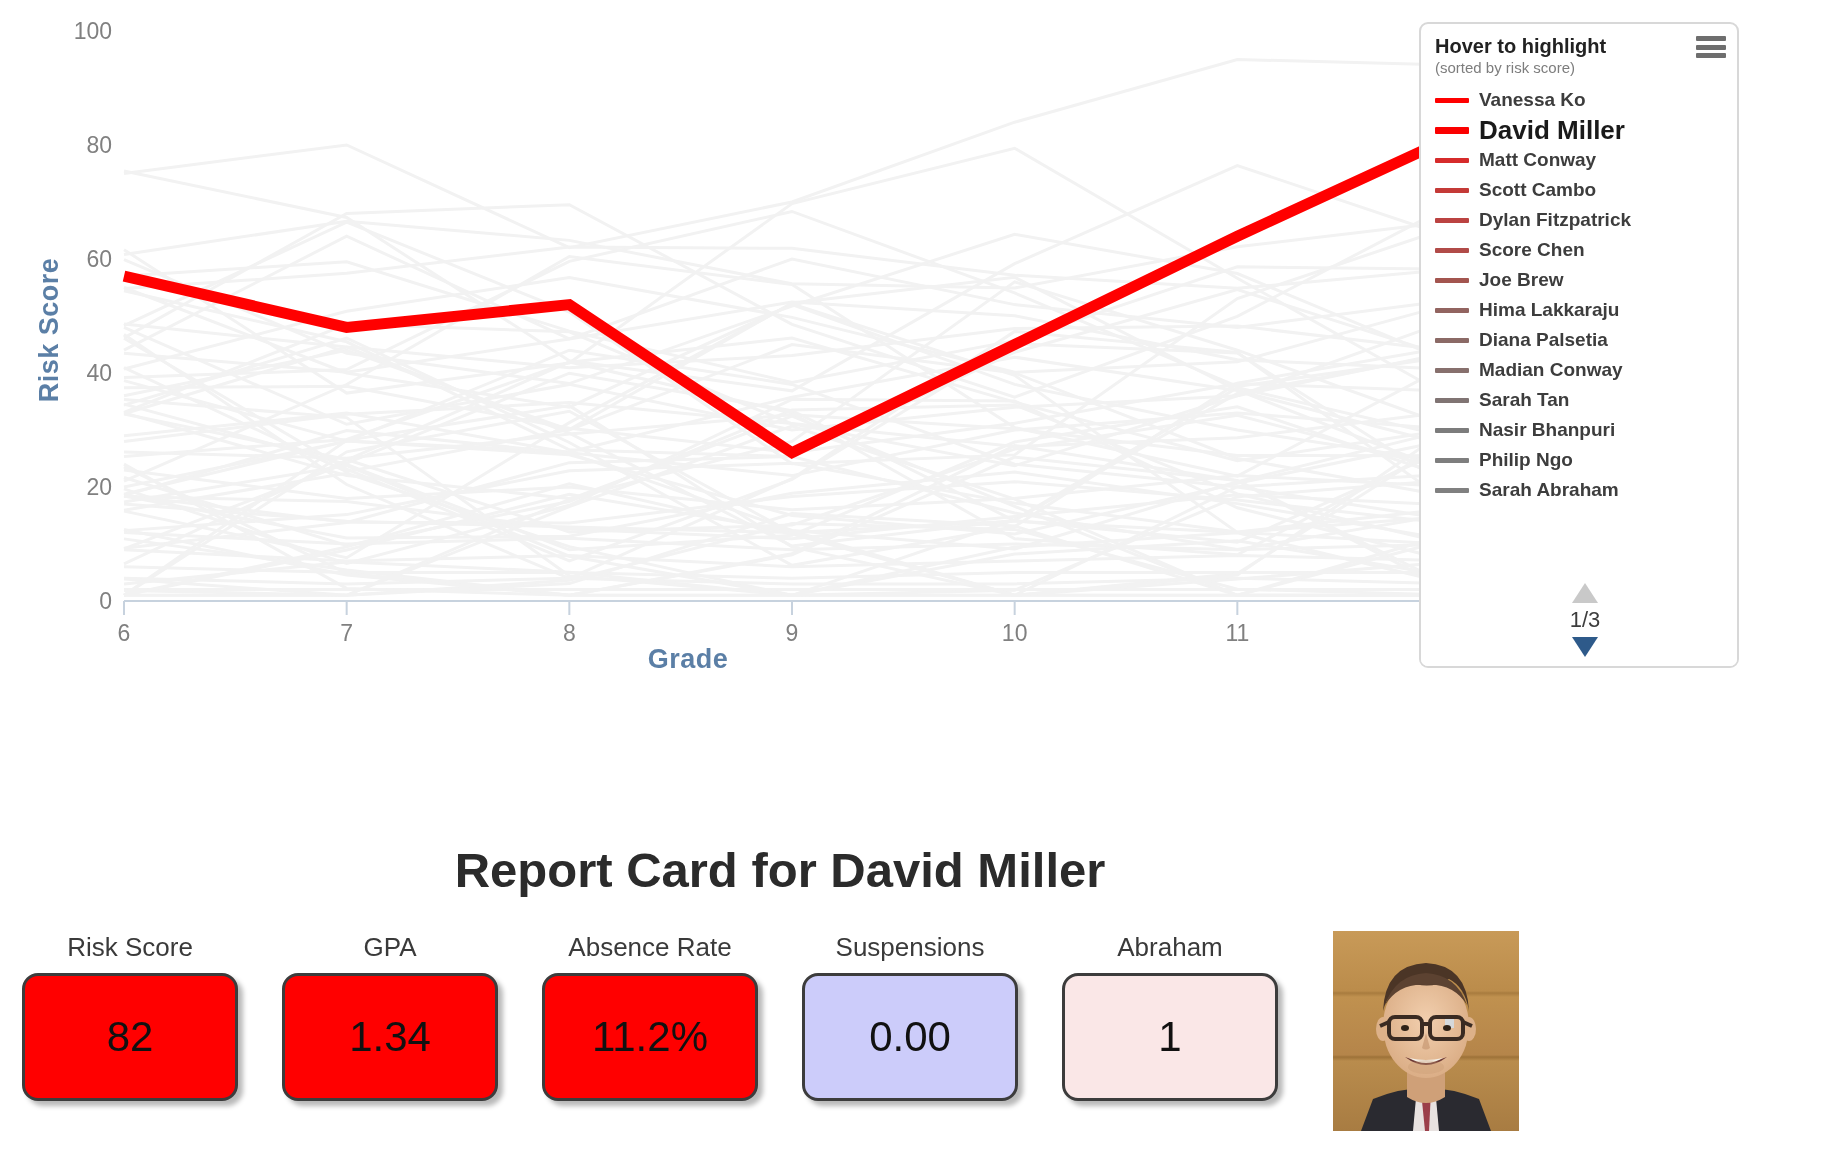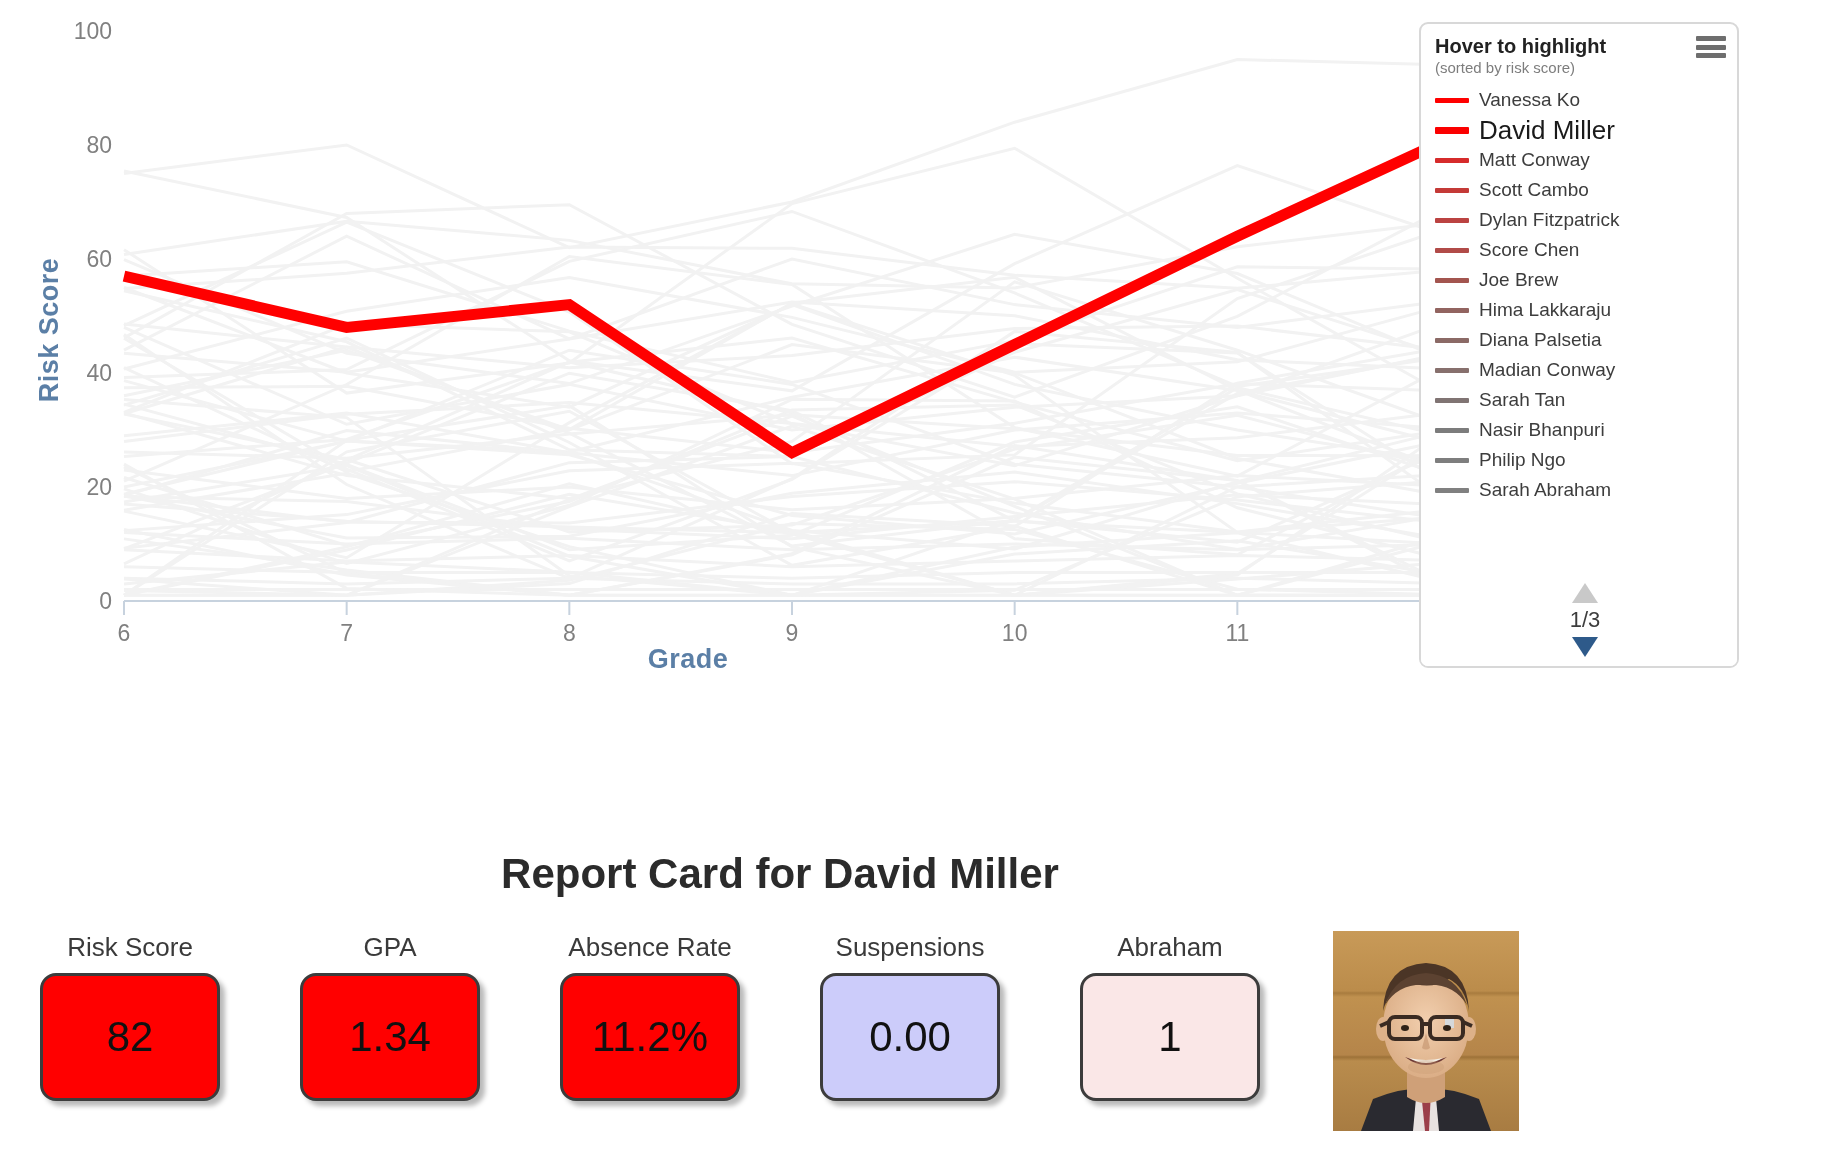--- a/index.html
+++ b/index.html
@@ -88,20 +88,21 @@
     margin-top: 9px;
     padding: 0 0 0 14px;
     height: 482px;
     overflow: hidden;
   }
   .legend-item {
     display: flex;
     align-items: center;
     height: 30px;
     cursor: pointer;
+    font-weight: bold;
   }
   .legend-swatch {
     width: 34px;
     height: 5px;
     border-radius: 1px;
     flex: 0 0 auto;
     margin-right: 10px;
   }
   .legend-label {
     font-size: 19px;
@@ -148,25 +149,24 @@
     margin: 0 2px;
   }
 
   
   #report-title {
     position: absolute;
     left: 0;
     top: 842px;
     width: 1560px;
     text-align: center;
-    font-size: 42px;
+    font-size: 49px;
     font-weight: bold;
     color: #2b2b2b;
     font-family: "Liberation Sans", sans-serif;
-    margin-top: 8px;
   }
   #cards-row {
     position: absolute;
     left: 0;
     top: 932px;
     width: 1300px;
     height: 220px;
     display: flex;
   }
   .metric-cell {
@@ -175,21 +175,21 @@
     flex-direction: column;
     align-items: center;
   }
   .metric-label {
     font-size: 26px;
     color: #3a3a3a;
     margin-bottom: 10px;
     font-family: "Liberation Sans", sans-serif;
   }
   .metric-box {
-    width: 180px;
+    width: 216px;
     height: 128px;
     border: 3px solid #3c3c3c;
     border-radius: 16px;
     box-shadow: 5px 5px 5px rgba(0,0,0,0.28);
     display: flex;
     align-items: center;
     justify-content: center;
     box-sizing: border-box;
   }
   .metric-value {

